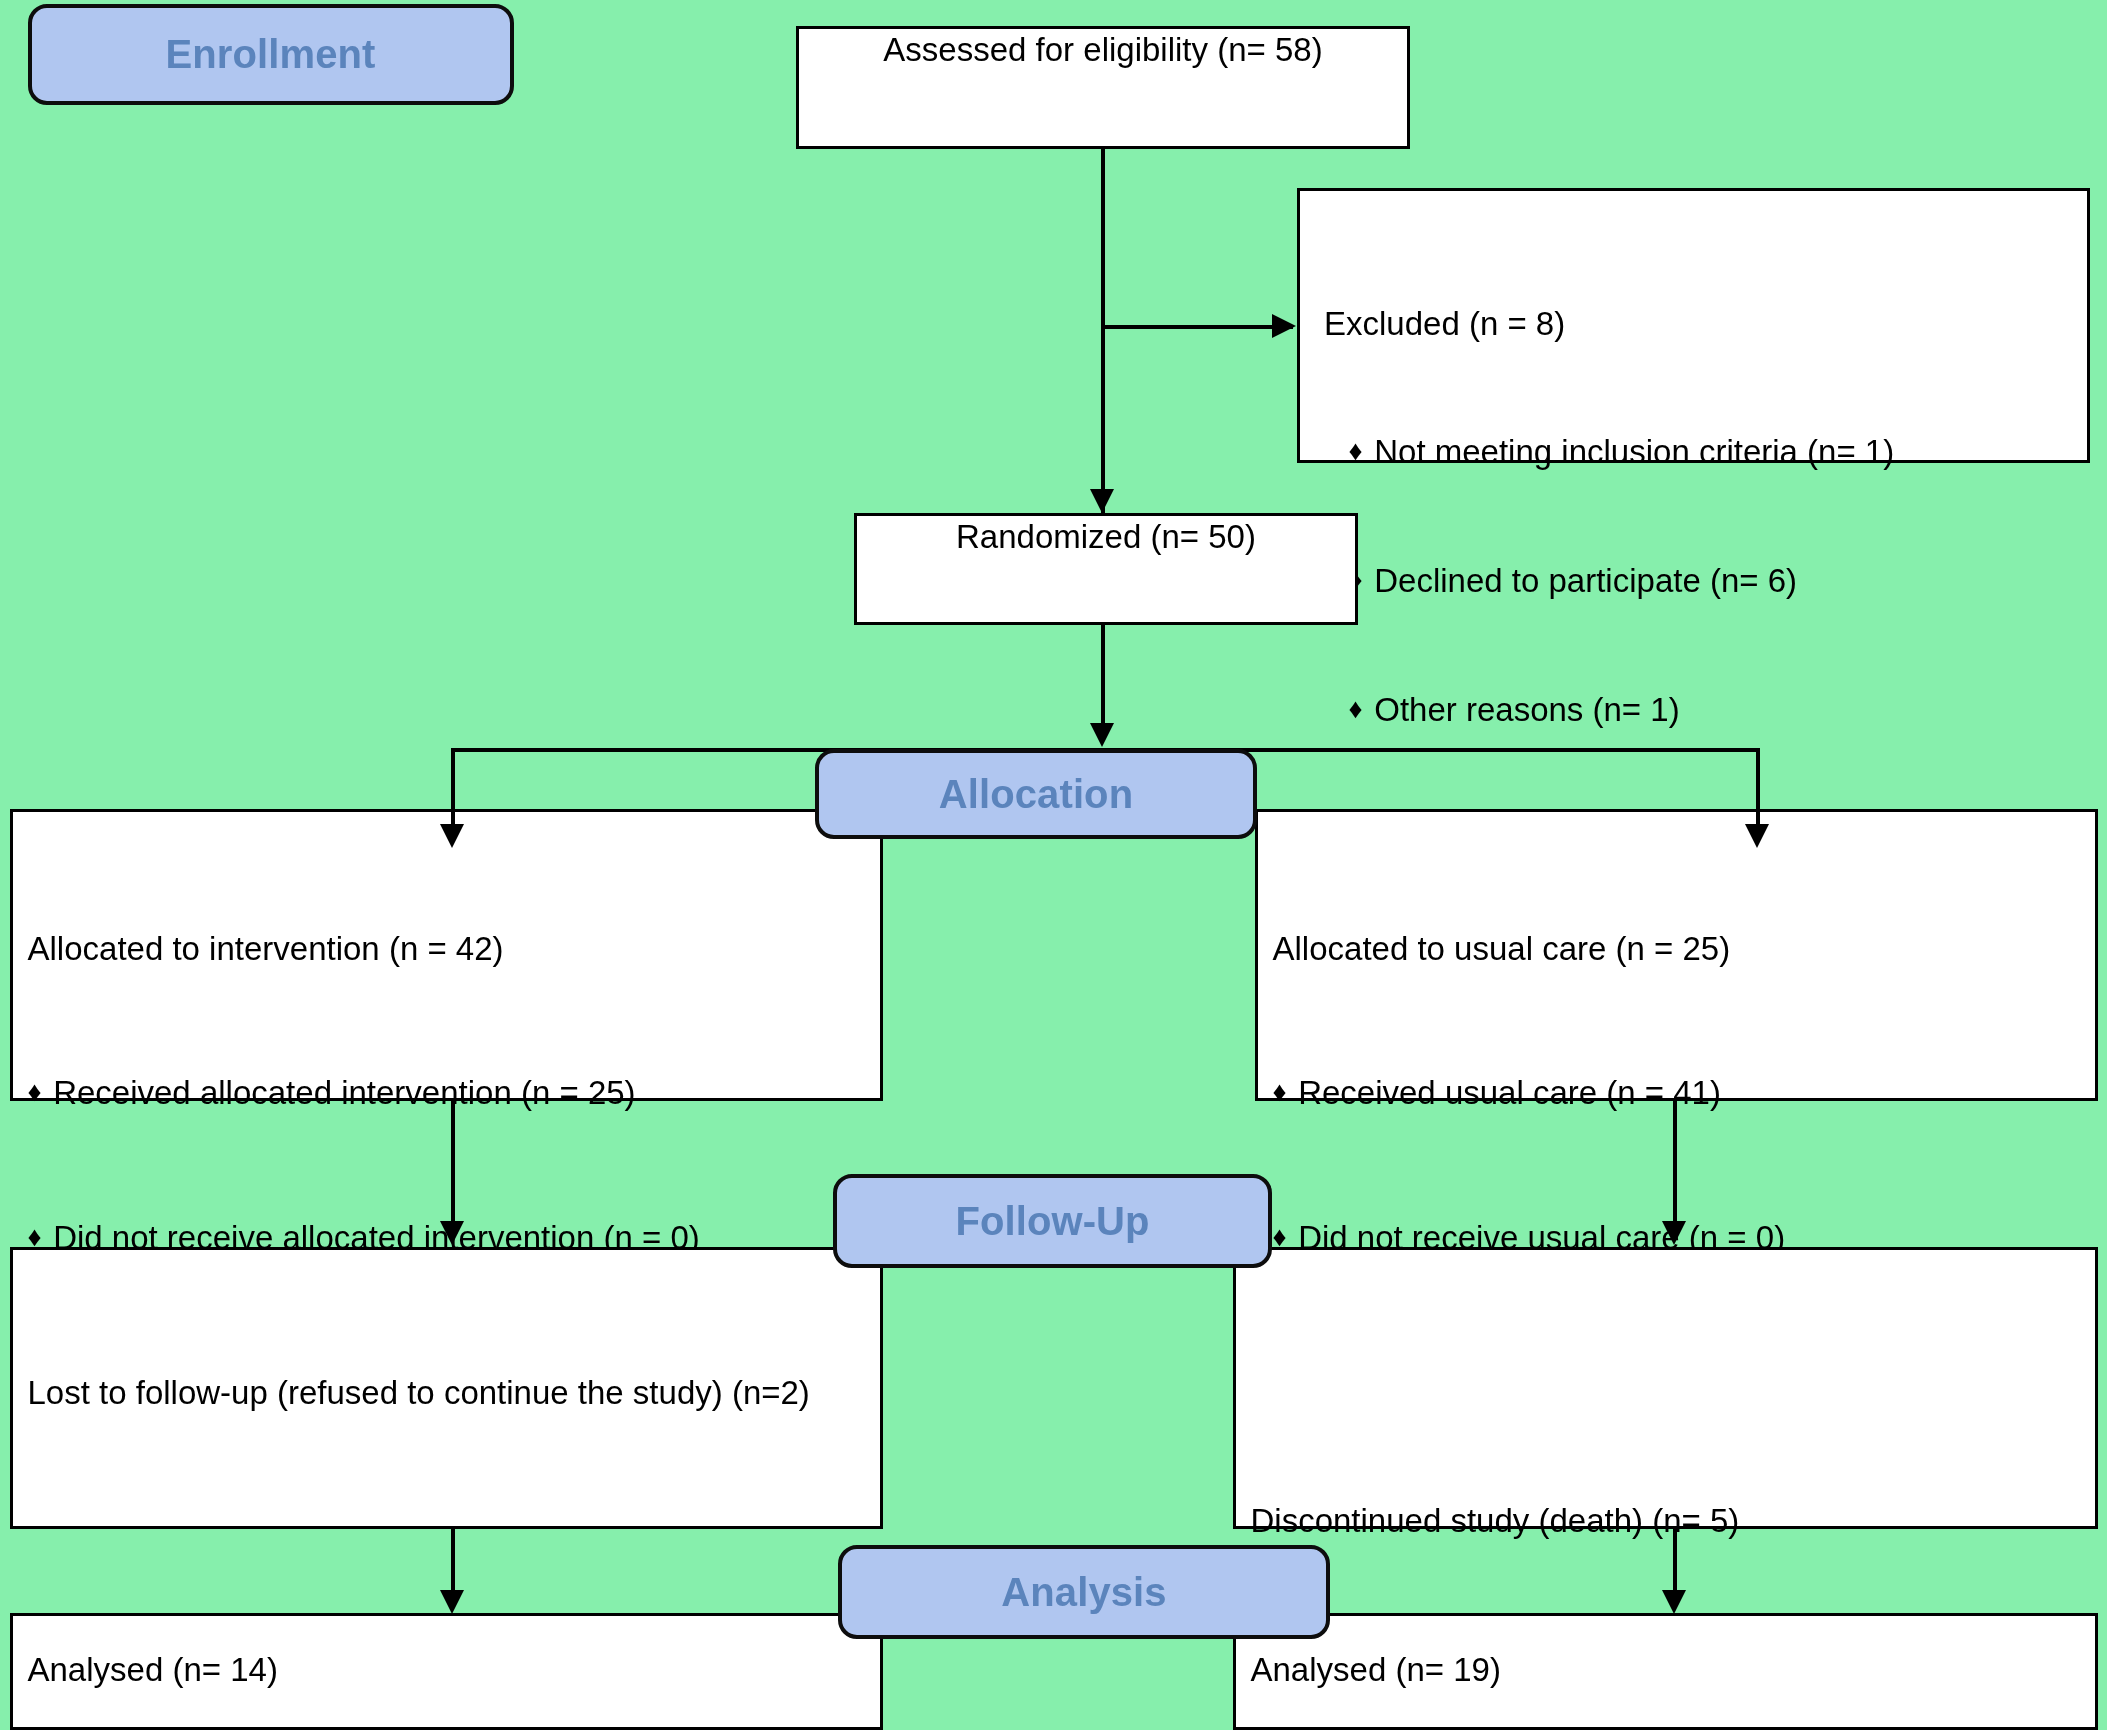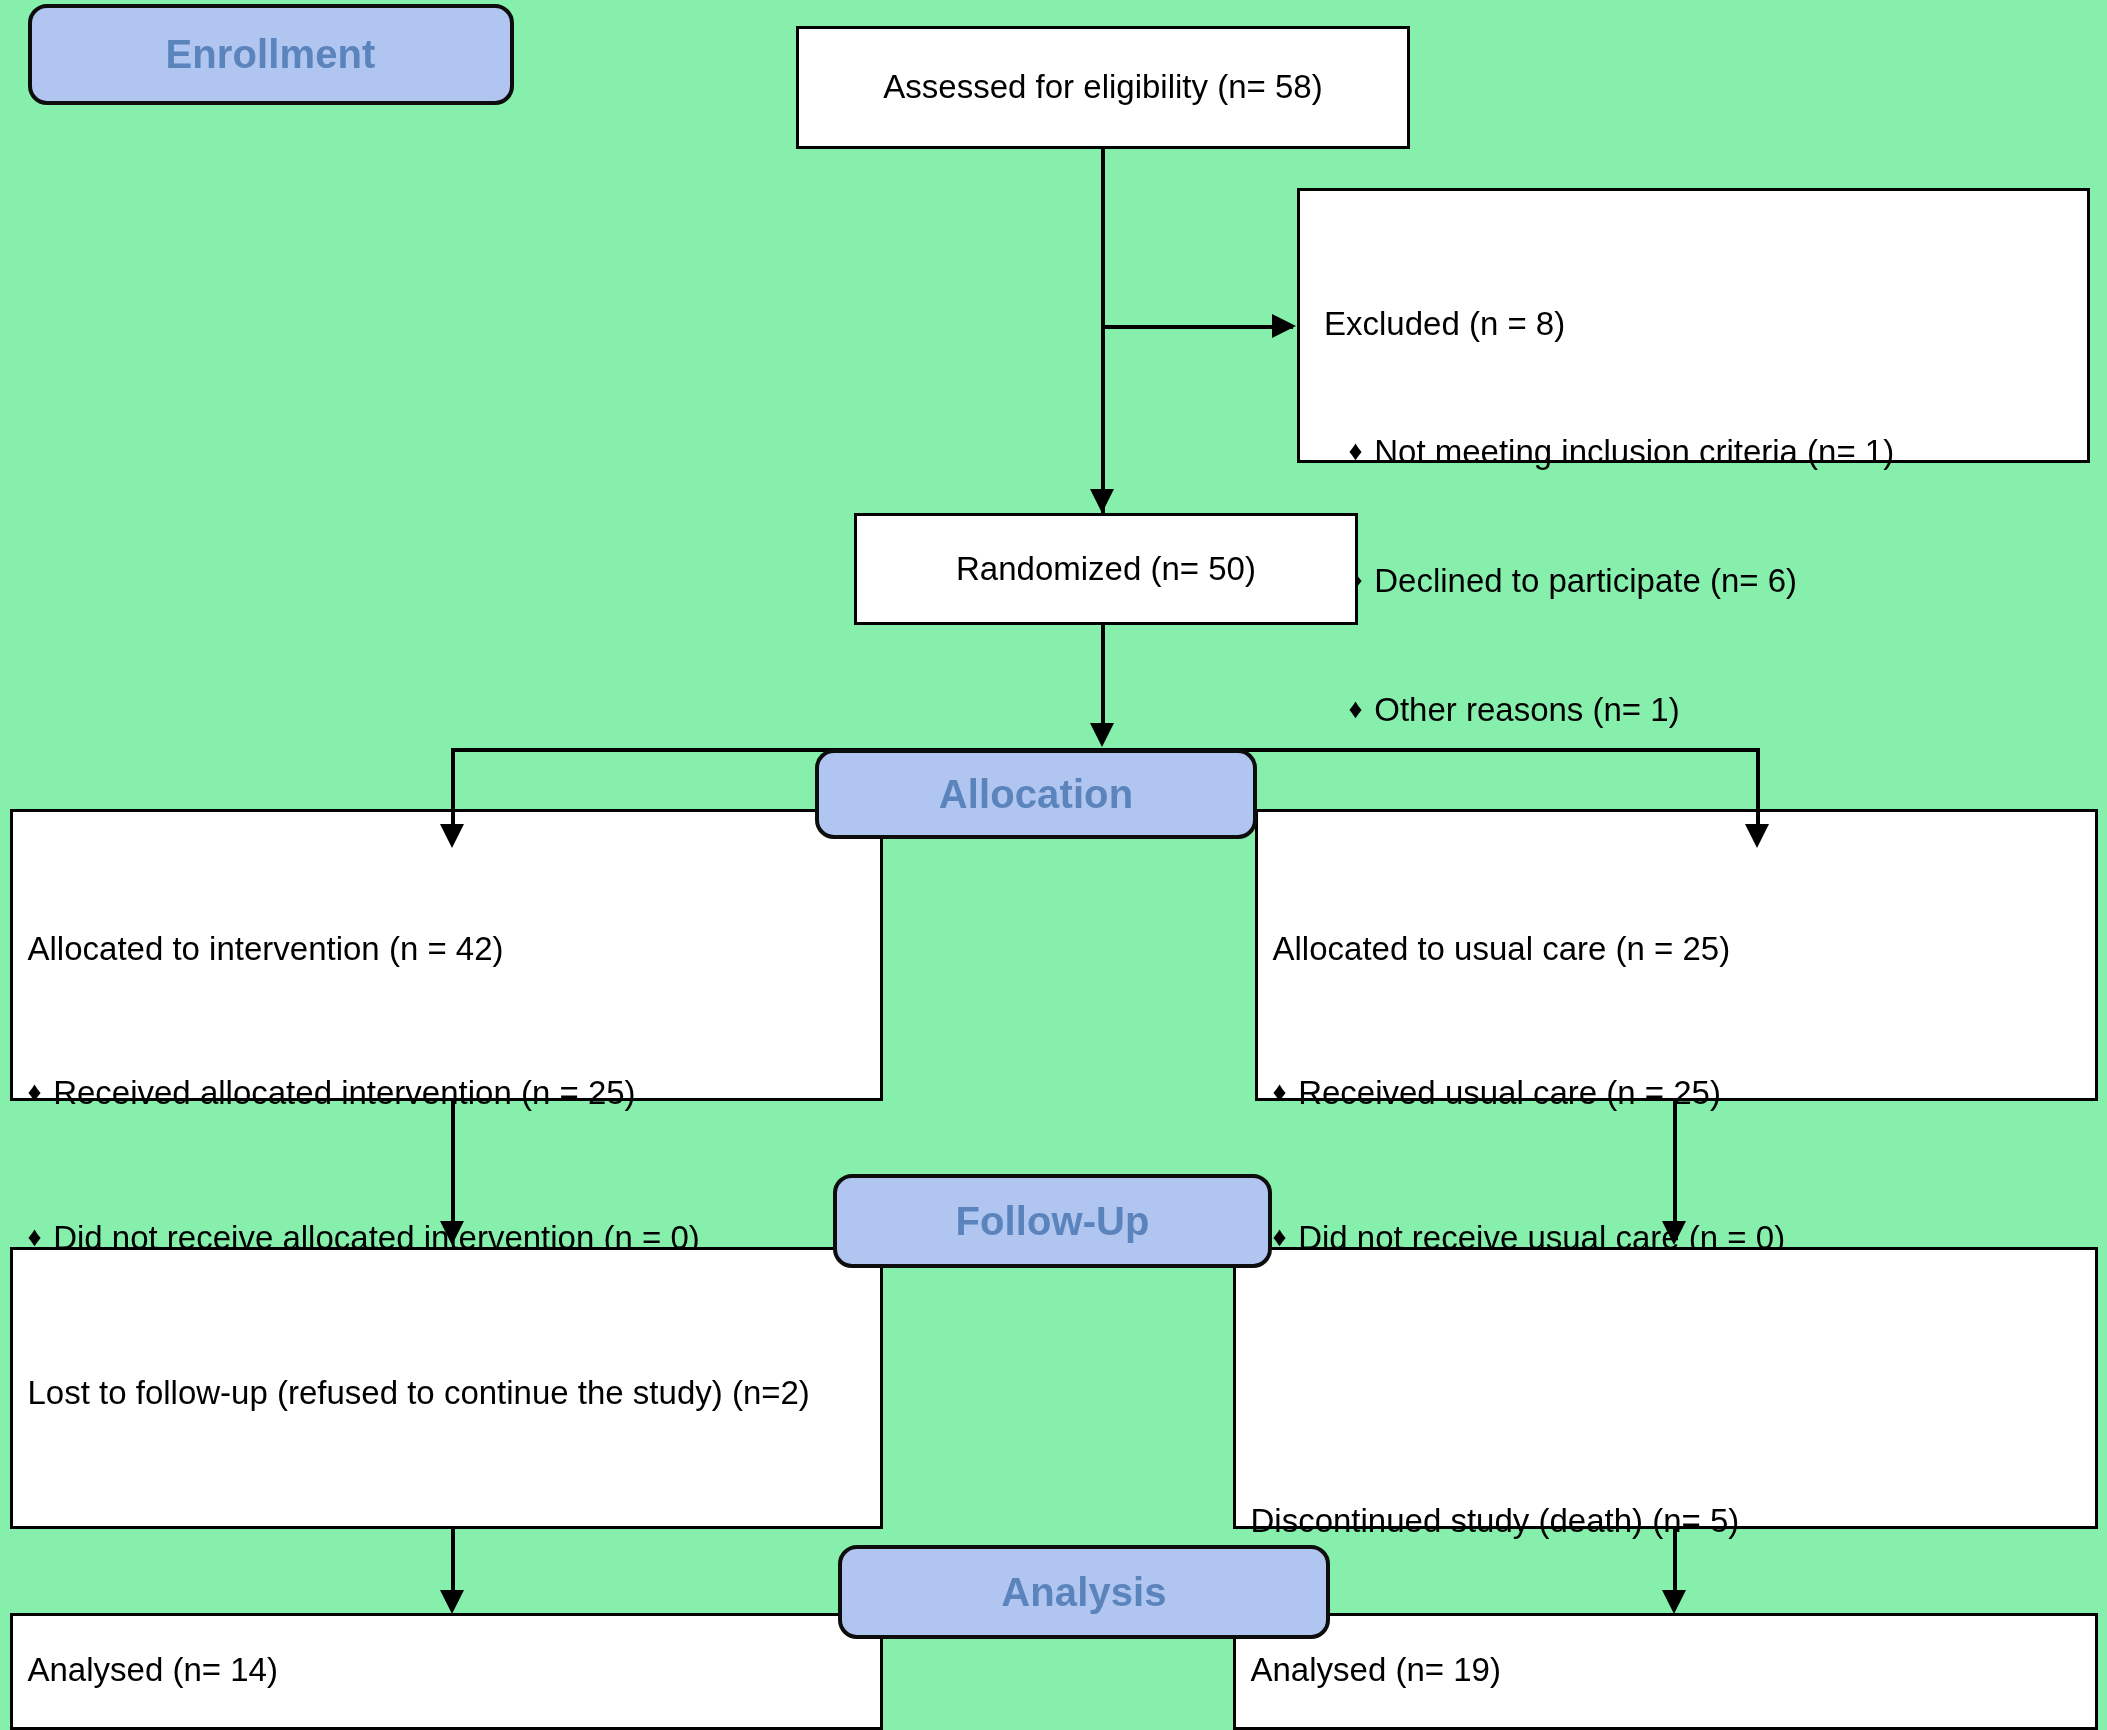--- a/index.html
+++ b/index.html
@@ -27,21 +27,20 @@
   .box-text {
     position: absolute;
     box-sizing: border-box;
     font-size: 33px;
     color: #000000;
     line-height: 1.30;
     white-space: pre-wrap;
   }
   .center-box {
     display: flex;
-    align-items: center;
     justify-content: center;
     text-align: center;
   }
   .center-box .box-text {
     position: static;
     text-align: center;
   }
 
   
   .stage-label {
@@ -178,21 +177,21 @@
         <span class="bullet-text">Did not receive allocated intervention (n = 0)</span>
       </div>
     </div>
   </div>
 
   <div class="box" style="left:1255px; top:809px; width:843px; height:292px;">
     <div class="box-text" style="left:14.5px; top:30px; right:11.6px;">
       <div class="para">Allocated to usual care (n = 25)</div>
       <div class="bullet-row" style="margin-top:16px;">
         <span class="bullet-glyph">♦</span>
-        <span class="bullet-text">Received usual care (n = 25)</span>
+        <span class="bullet-text">Received usual care (n = 41)</span>
       </div>
       <div class="bullet-row" style="margin-top:16px;">
         <span class="bullet-glyph">♦</span>
         <span class="bullet-text">Did not receive usual care (n = 0)</span>
       </div>
     </div>
   </div>
 
   <div class="stage-label" style="left:815px; top:749px; width:442px; height:90px;">
     <span>Allocation</span>

